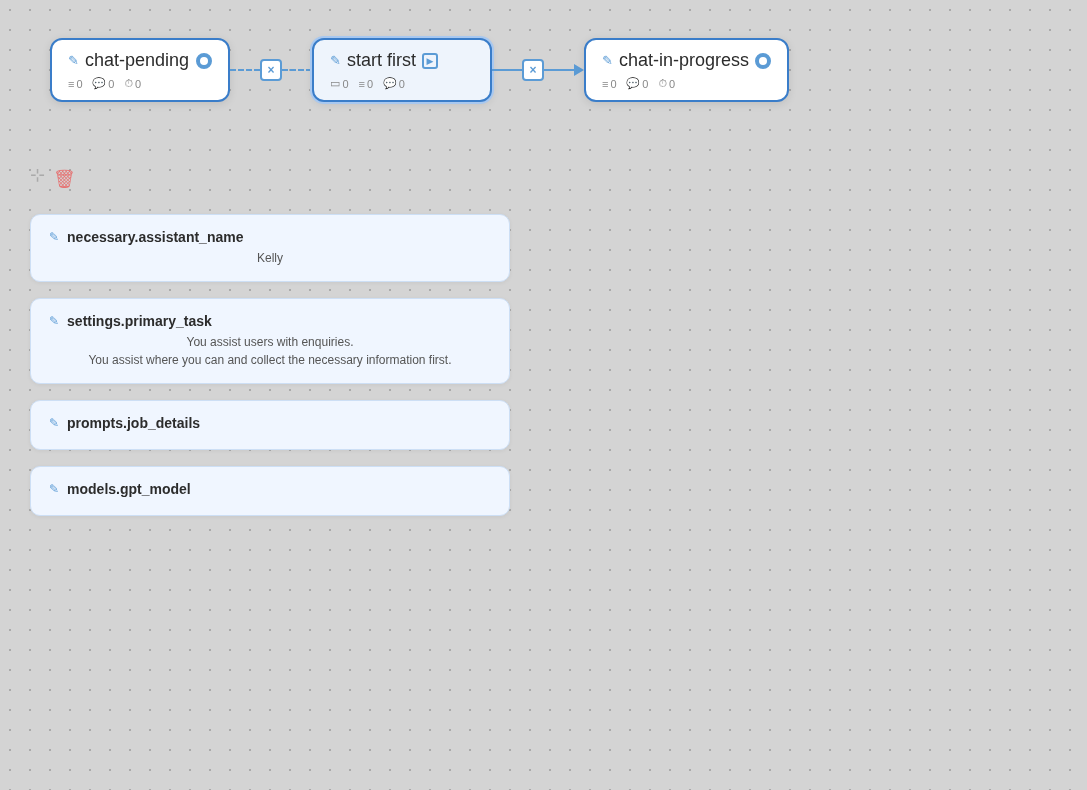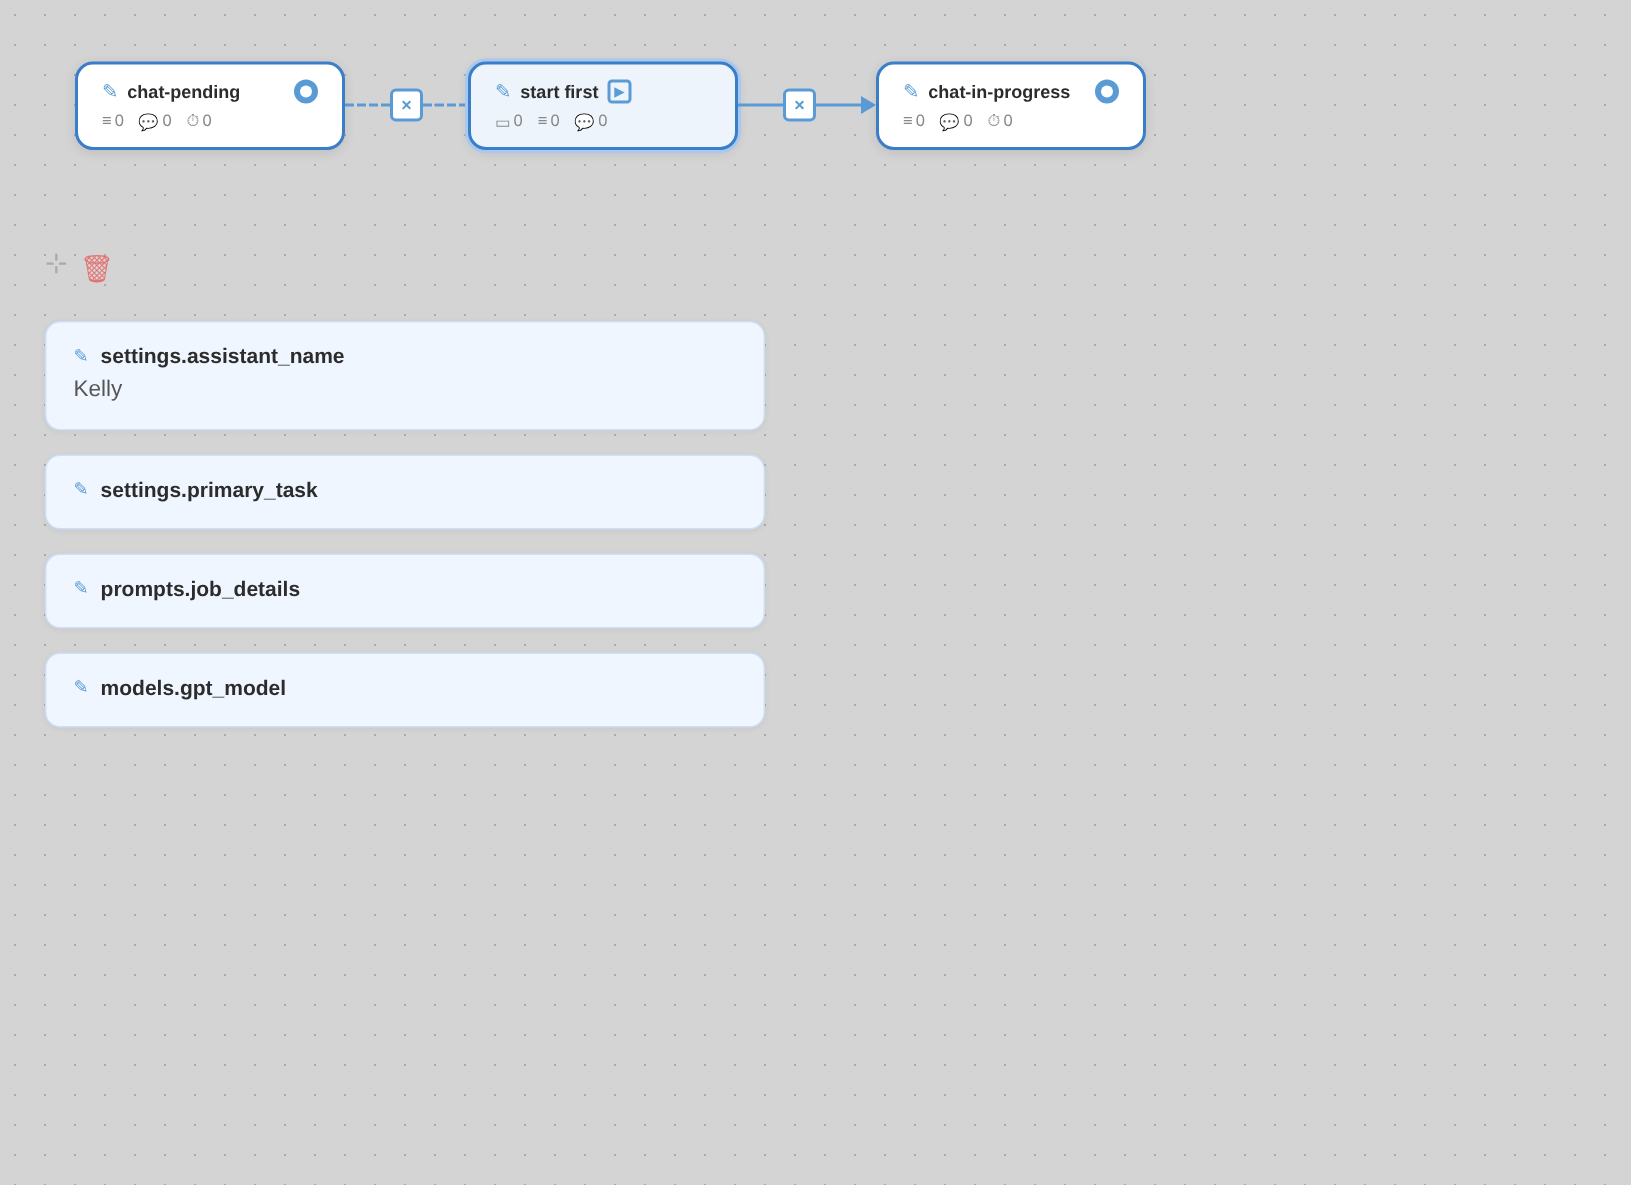--- a/index.html
+++ b/index.html
@@ -47,22 +47,22 @@
     }
 
     .node-header {
       display: flex;
       align-items: center;
       gap: 6px;
       margin-bottom: 6px;
     }
 
     .node-title {
-      font-size: 12px;
-      font-weight: 700;
+      font-size: 18px;
+      font-weight: 400;
       color: #2c2c2c;
     }
 
     .node-icon {
       color: #5b9bd5;
       font-size: 13px;
     }
 
     .node-badge {
       width: 16px;
@@ -208,24 +208,25 @@
       font-weight: 600;
       color: #2c2c2c;
     }
 
     .card-edit-icon {
       color: #5b9bd5;
       font-size: 12px;
     }
 
     .card-value {
-      font-size: 15px;
+      font-size: 12px;
       color: #555;
       line-height: 1.5;
       margin-top: 2px;
+      text-align: center;
     }
 
     
     .play-icon {
       width: 16px;
       height: 16px;
       display: inline-flex;
       align-items: center;
       justify-content: center;
       border: 2px solid #5b9bd5;
@@ -332,30 +333,31 @@
   <div class="panel-title-row">
     <span class="move-icon">⊹</span>
     <span class="delete-btn">🗑</span>
   </div>
 
   <div class="cards-area">
 
     <div class="card">
       <div class="card-header">
         <span class="card-edit-icon">✎</span>
-        <span class="card-label">settings.assistant_name</span>
+        <span class="card-label">necessary.assistant_name</span>
       </div>
       <div class="card-value">Kelly</div>
     </div>
 
     <div class="card">
       <div class="card-header">
         <span class="card-edit-icon">✎</span>
         <span class="card-label">settings.primary_task</span>
       </div>
+      <div class="card-value">You assist users with enquiries.<br>You assist where you can and collect the necessary information first.</div>
     </div>
 
     <div class="card">
       <div class="card-header">
         <span class="card-edit-icon">✎</span>
         <span class="card-label">prompts.job_details</span>
       </div>
     </div>
 
     <div class="card">

